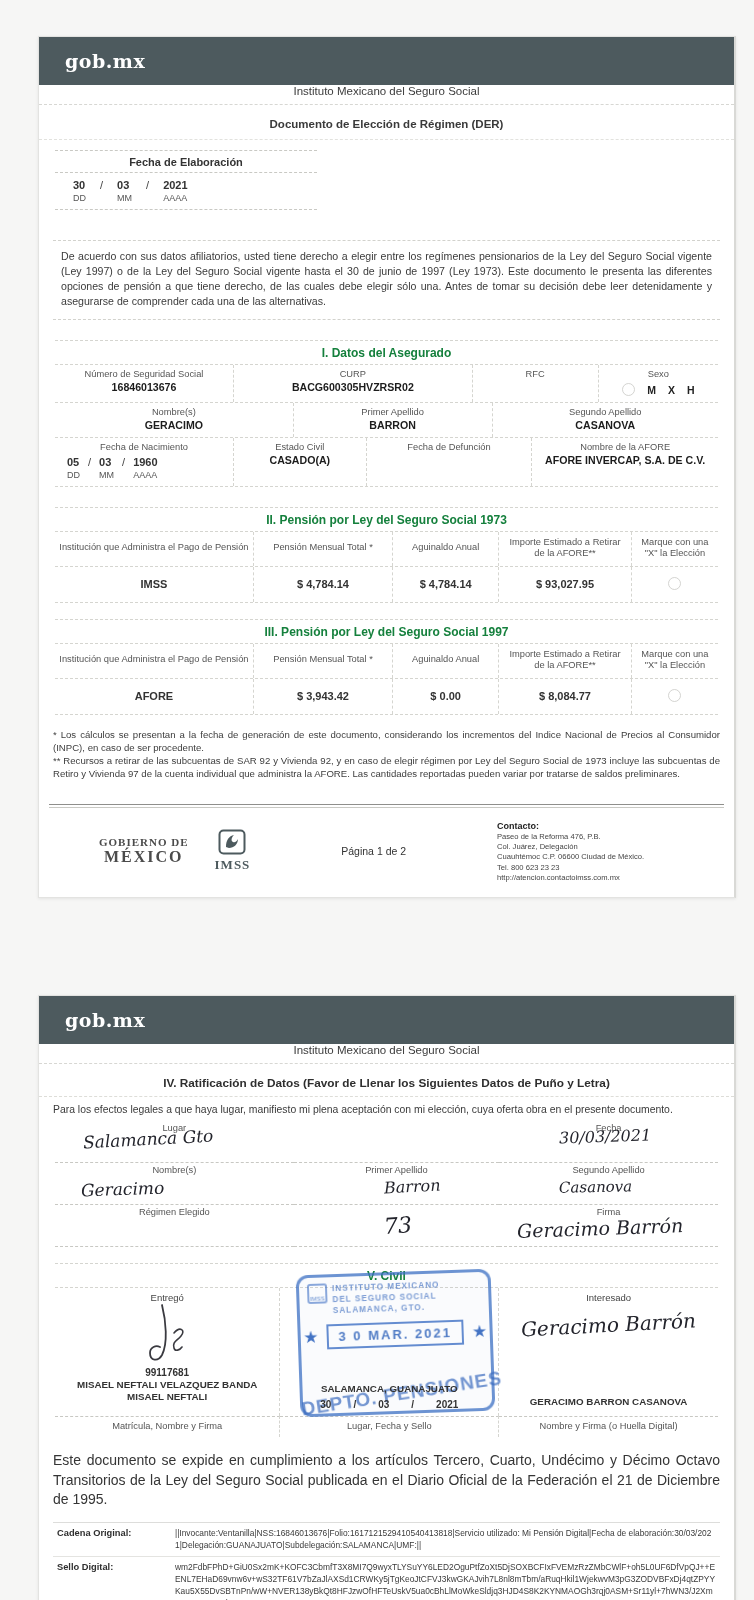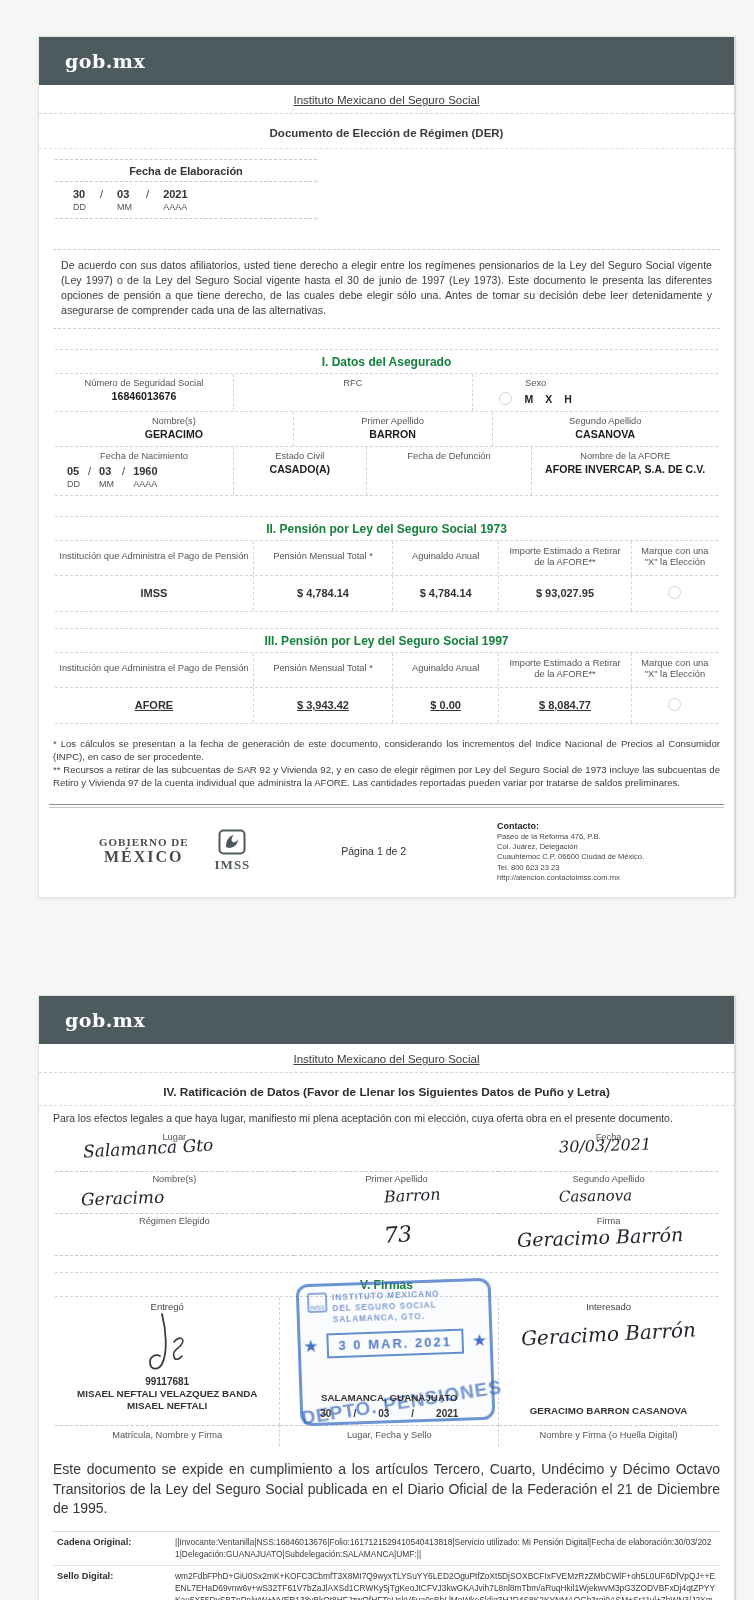--- a/index.html
+++ b/index.html
@@ -6,21 +6,21 @@
   html,body { width:754px; height:1600px; overflow:hidden;
     background:#f6f6f5; font-family:"Liberation Sans", sans-serif; color:#333; }
   .sheet { position:absolute; left:38px; width:698px; background:#fff;
     border:1px solid #e3e3e1; border-right:2px solid #d9d9d6; box-shadow:0 1px 3px rgba(0,0,0,.08); }
   #sheet1 { top:36px; height:862px; }
   #sheet2 { top:995px; height:606px; }
 
   .govbar { height:48px; background:#4d5a5e; display:flex; align-items:center; padding-left:26px; }
   .govbar .brand { color:#fff; font-family:"DejaVu Serif", serif; font-weight:bold; font-size:19px; letter-spacing:.5px; }
 
-  .center-line { text-align:center; font-size:11.5px; color:#3c3c3c; padding:9px 0 7px; border-bottom:1px dashed #d7d7d3;text-decoration:underline; }
+  .center-line { text-align:center; font-size:11.5px; color:#3c3c3c; padding:0 0 7px; border-bottom:1px dashed #d7d7d3; }
   .doc-title { text-align:center; font-size:11.5px; font-weight:bold; color:#3a3a3a; padding:13px 0 9px; border-bottom:1px dashed #e2e2de; }
 
   .folio-row { display:flex; justify-content:space-between; padding:10px 16px 4px; }
   .fbox { border-top:1px dashed #c9c9c4; border-bottom:1px dashed #c9c9c4; }
   .fbox .flabel { font-weight:bold; font-size:11px; text-align:center; padding:5px 0 4px; border-bottom:1px dashed #c9c9c4; }
   .fbox .fval { font-weight:bold; font-size:11px; padding:9px 14px 10px; }
   #folio-box { width:200px; }
   #fecha-box { width:262px; }
   .dmy { display:flex; gap:14px; padding:6px 10px 6px 18px; }
   .dmy .part { text-align:left; }
@@ -151,20 +151,24 @@
   <div class="intro">De acuerdo con sus datos afiliatorios, usted tiene derecho a elegir entre los regímenes pensionarios de la Ley del Seguro Social vigente (Ley 1997) o de la Ley del Seguro Social vigente hasta el 30 de junio de 1997 (Ley 1973). Este documento le presenta las diferentes opciones de pensión a que tiene derecho, de las cuales debe elegir sólo una. Antes de tomar su decisión debe leer detenidamente y asegurarse de comprender cada una de las alternativas.</div>
 
   <div class="secbox">
     <div class="sectitle">I. Datos del Asegurado</div>
     <div class="grid row-b" style="grid-template-columns:27% 36% 19% 18%;">
       <div class="cell">
         <div class="lab">Número de Seguridad Social</div>
         <div class="val">16846013676</div>
       </div>
       <div class="cell">
+        <div class="lab">CURP</div>
+        <div class="val">BACG600305HVZRSR02</div>
+      </div>
+      <div class="cell">
         <div class="lab">RFC</div>
         <div class="val"></div>
       </div>
       <div class="cell">
         <div class="lab">Sexo</div>
         <div class="sexo-line">
           <span class="circle"></span>
           <span class="g">M</span>
           <span class="g">X</span>
           <span class="g">H</span>
@@ -241,21 +245,21 @@
 
   <div class="secbox ptable" style="margin-top:16px;">
     <div class="sectitle">III. Pensión por Ley del Seguro Social 1997</div>
     <div class="grid row-b" style="grid-template-columns:30% 21% 16% 20% 13%;">
       <div class="cell h">Institución que Administra el Pago de Pensión</div>
       <div class="cell h">Pensión Mensual Total *</div>
       <div class="cell h">Aguinaldo Anual</div>
       <div class="cell h">Importe Estimado a Retirar de la AFORE**</div>
       <div class="cell h">Marque con una "X" la Elección</div>
     </div>
-    <div class="grid" style="grid-template-columns:30% 21% 16% 20% 13%; border-bottom:1px dashed #d5d5d0;text-decoration:underline;">
+    <div class="grid" style="grid-template-columns:30% 21% 16% 20% 13%; border-bottom:1px dashed #d5d5d0;">
       <div class="cell v2">AFORE</div>
       <div class="cell v2">$ 3,943.42</div>
       <div class="cell v2">$ 0.00</div>
       <div class="cell v2">$ 8,084.77</div>
       <div class="cell v2">
           <span class="circle"></span>
         </div>
     </div>
   </div>
 
@@ -335,21 +339,21 @@
         <span class="hw hw-reg">73</span>
       </div>
       <div class="f4cell">
         <div class="lab">Firma</div>
         <span class="hw hw-firma">Geracimo Barrón</span>
       </div>
     </div>
   </div>
 
   <div class="sec5">
-    <div class="sectitle">V. Firmas</div>
+    <div class="sectitle">V. Civil</div>
     <div class="firmas-grid">
       <div class="fcol">
         <div class="flabel2">Entregó</div>
         <svg class="sig-svg" width="70" height="62" viewBox="0 0 70 62">
           <path d="M30 2 C34 18 36 40 30 52 C26 59 18 58 18 50 C18 44 24 42 28 44" fill="none" stroke="#3a3a40" stroke-width="1.8" stroke-linecap="round"></path>
           <path d="M42 30 c6 -7 12 -3 7 3 c-4 5 -9 6 -7 12 c1 4 6 2 8 -1" fill="none" stroke="#3a3a40" stroke-width="1.6" stroke-linecap="round"></path>
         </svg>
         <div class="signum">99117681</div>
         <div class="signame">MISAEL NEFTALI VELAZQUEZ BANDA MISAEL NEFTALI</div>
       </div>

